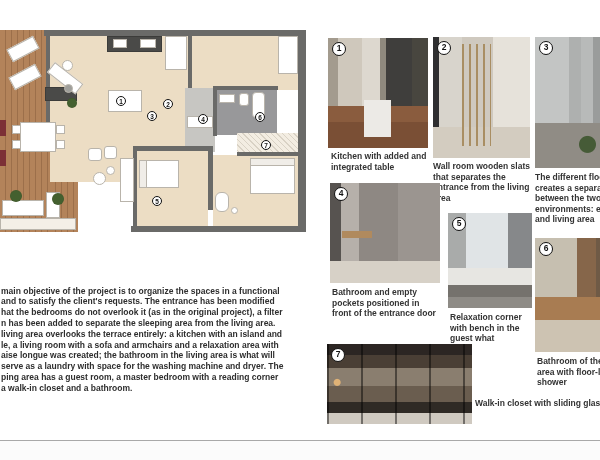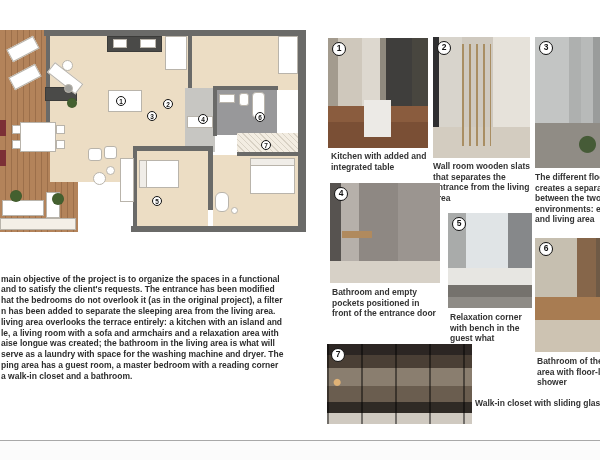--- a/index.html
+++ b/index.html
@@ -8,21 +8,21 @@
     background:#ffffff;
     font-family:"Liberation Sans", sans-serif;
     color:var(--text,#2e2e2e);
   }
   
   .bodytext{
     position:absolute;left:1px;top:252px;width:330px;
     font-size:8.5px;font-weight:700;line-height:10.8px;
     white-space:pre;color:var(--text,#2e2e2e);
   }
-  .bodytext p{margin:0 0 8px 0;}
+  .bodytext p{margin:12px 0 8px 0;}
   
   #floor-plan{position:absolute;left:0;top:30px;width:312px;height:202px;}
   .wall{position:absolute;background:var(--wall,#6a6a68);}
   .wood{position:absolute;background:repeating-linear-gradient(90deg,var(--deck_wood,#b3835a) 0 5px,var(--deck_wood_line,#9c6f4a) 5px 6px);}
   .beige{position:absolute;background:var(--floor_beige,#ecddc4);}
   .hallf{position:absolute;background:var(--floor_hall,#c7c6c2);}
   .bathf{position:absolute;background:var(--floor_bath,#98989a);}
   .hatch{position:absolute;background:repeating-linear-gradient(45deg,#f3ede2 0 3px,#d9d2c5 3px 4px);}
   .furn{position:absolute;background:var(--furniture,#fff);border:1px solid var(--furniture_border,#b9b4ab);box-sizing:border-box;}
   .round{border-radius:50%;}

